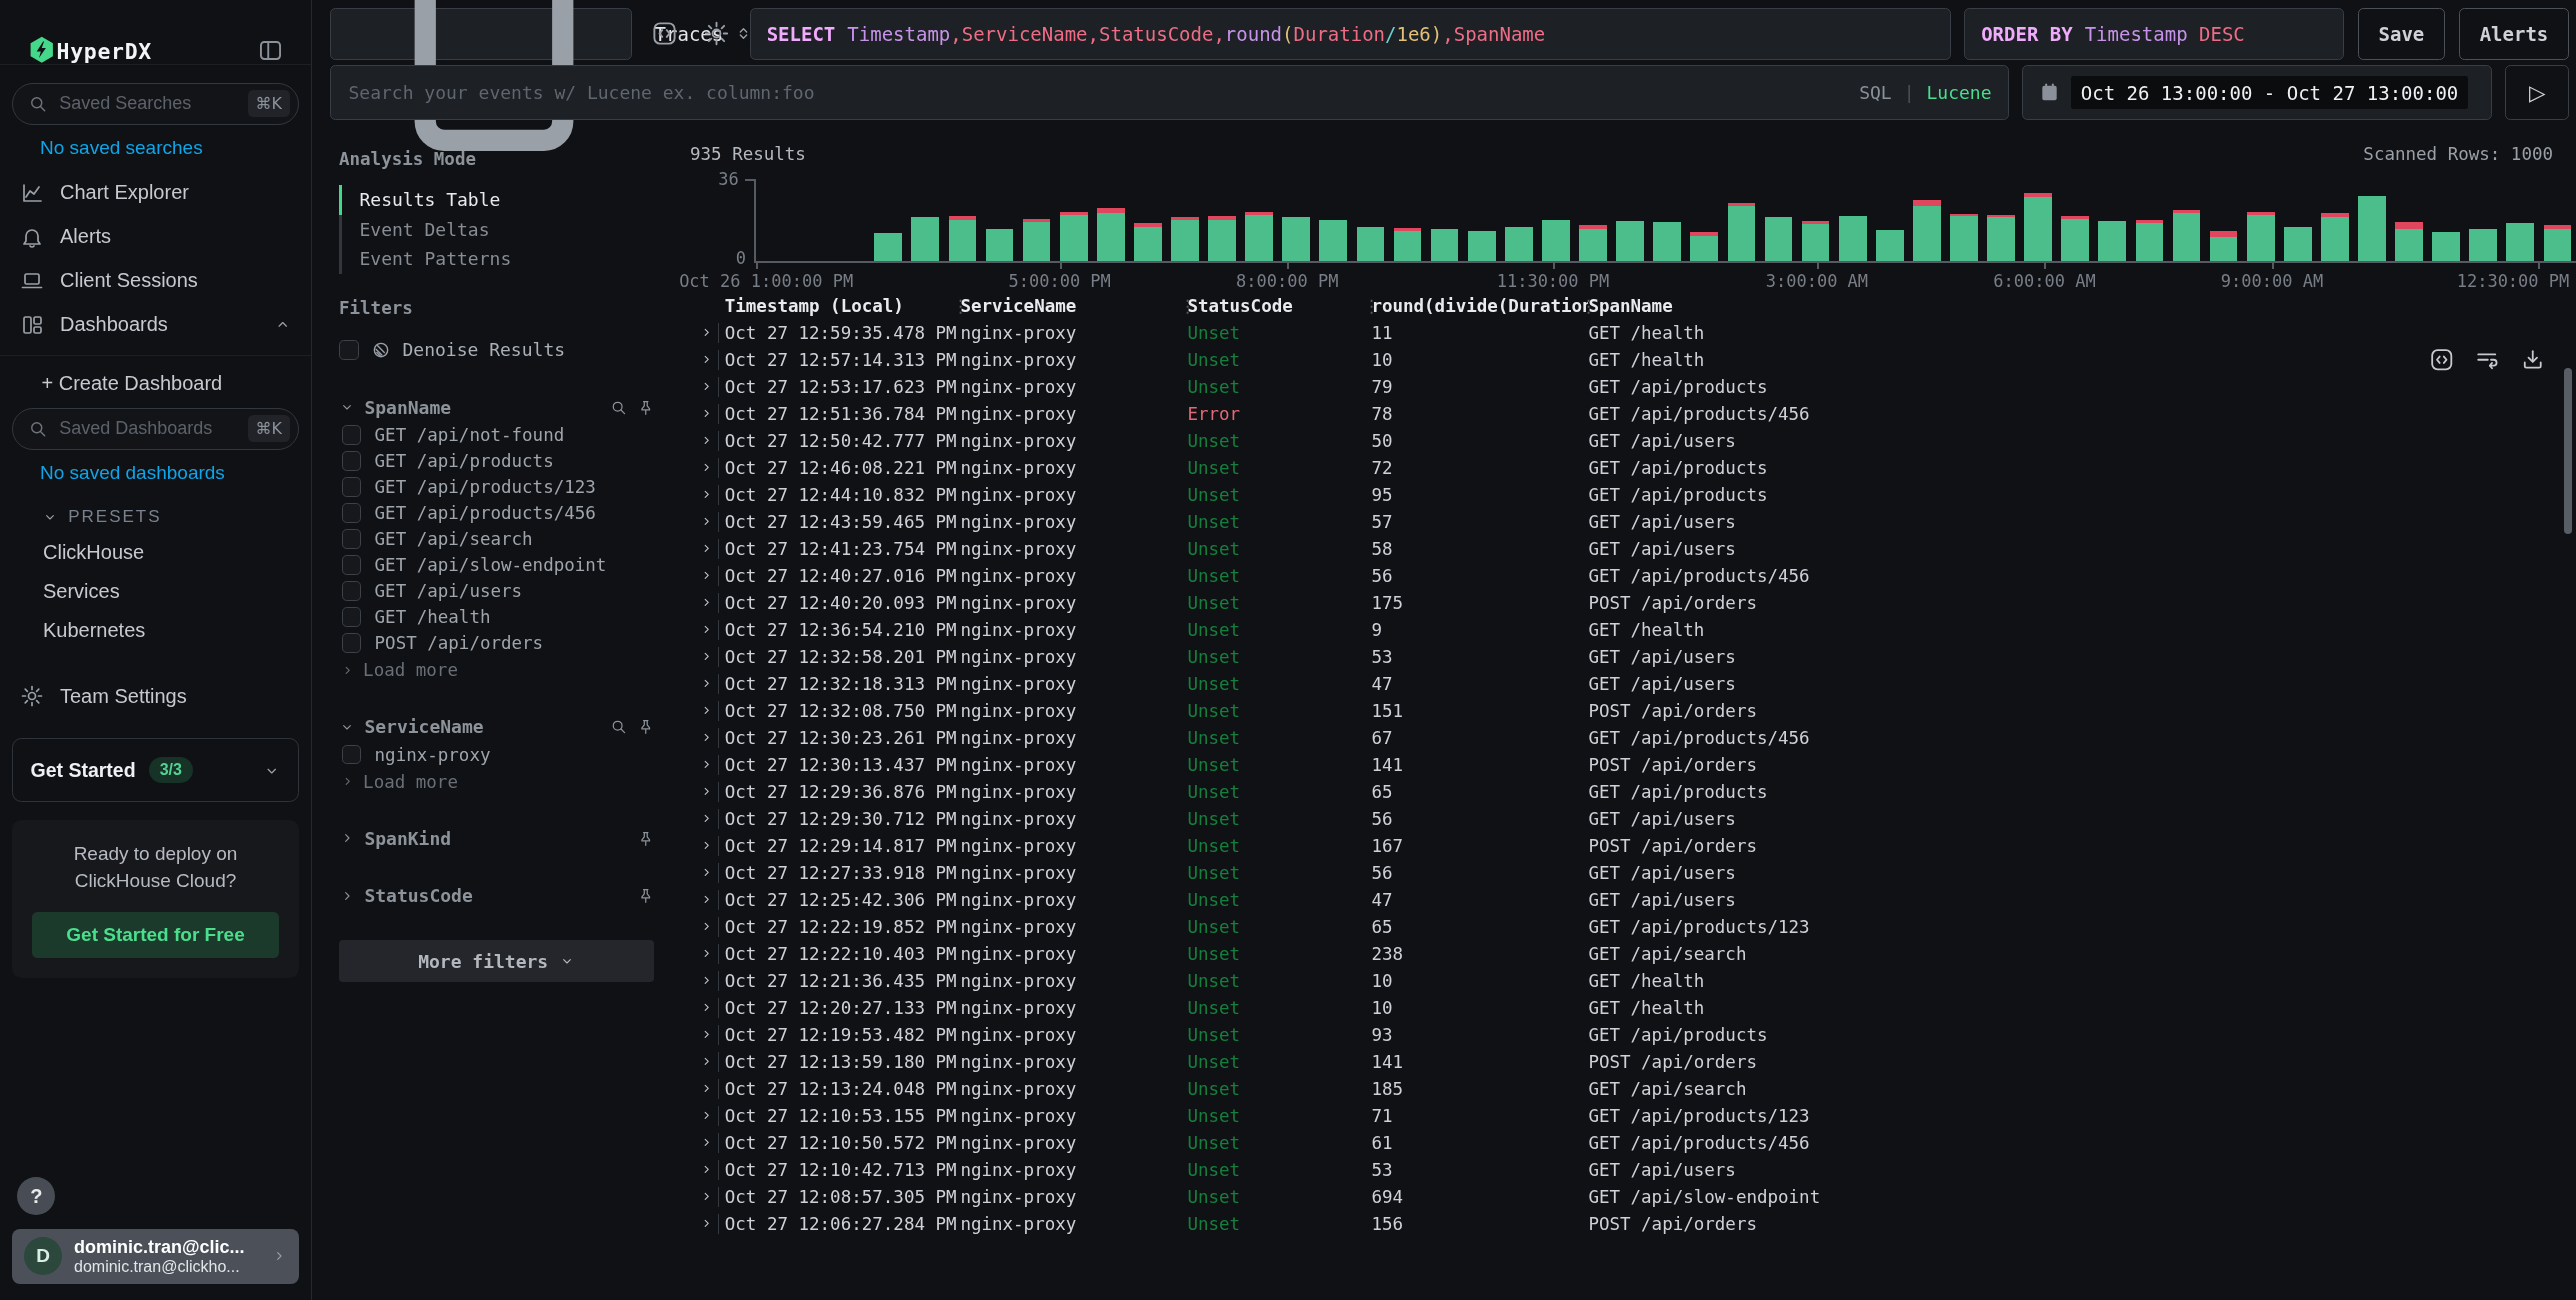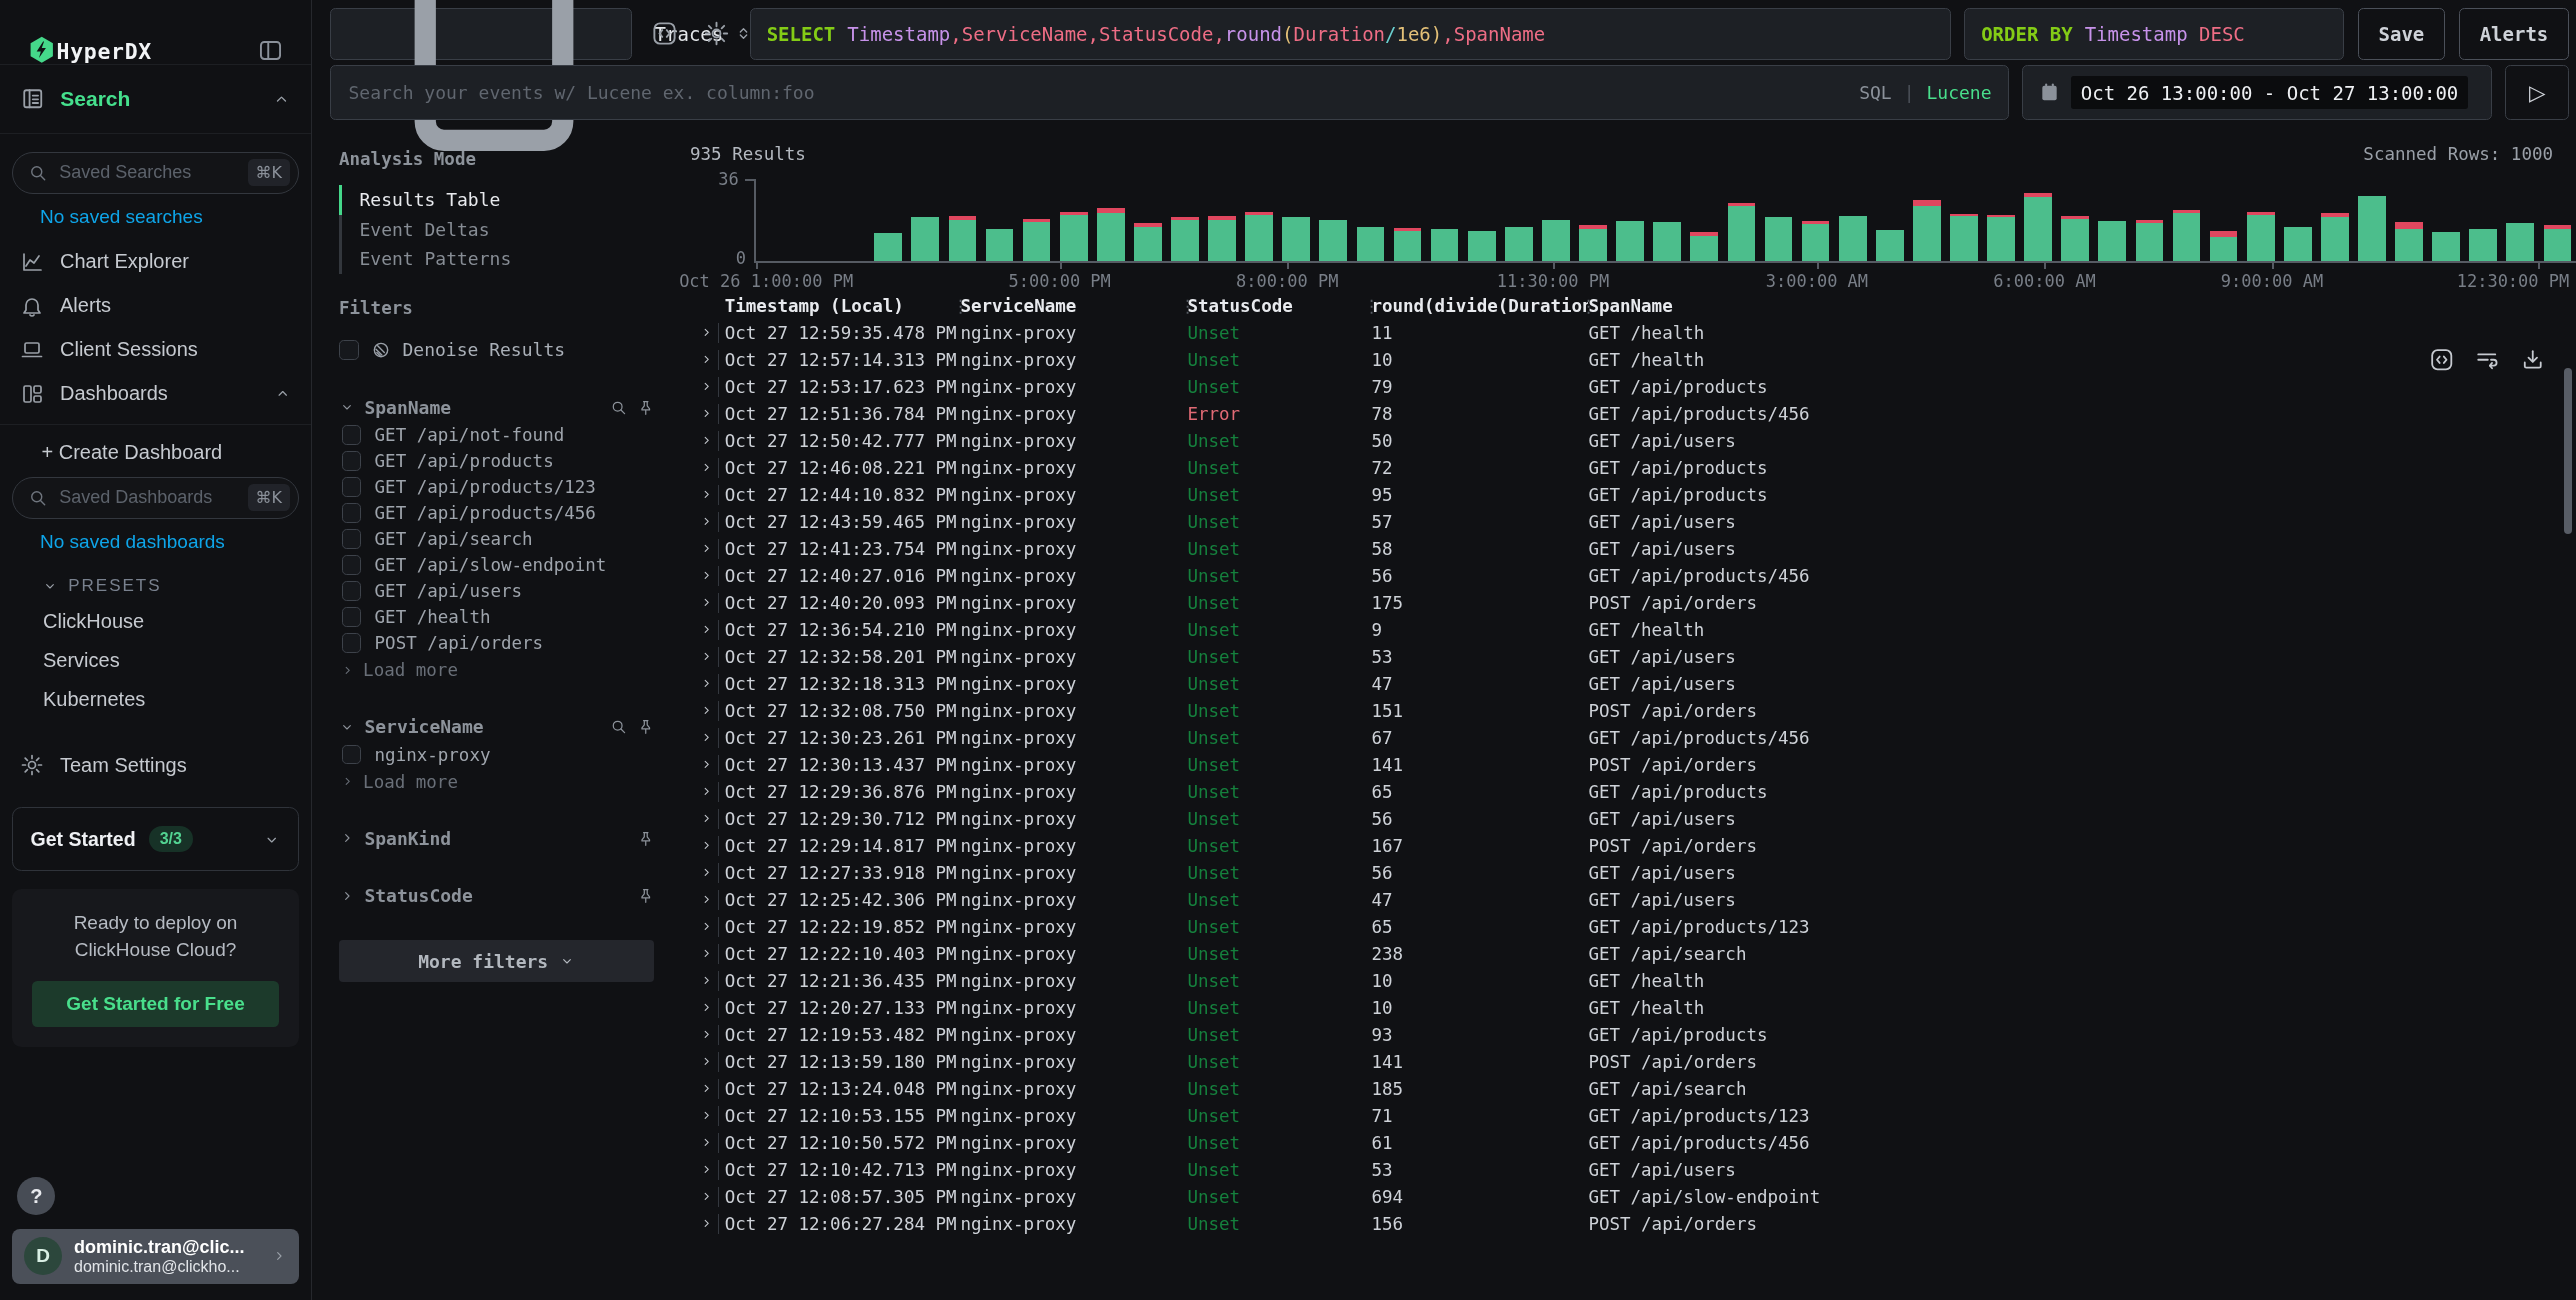--- a/index.html
+++ b/index.html
@@ -49,21 +49,21 @@
   
   .main{flex:1;display:flex;flex-direction:column;min-width:0;}
   .topbar{padding:6.7px 6.7px 5.4px 17.5px;flex:none;}
   .trow1{display:flex;gap:13.4px;height:54px;align-items:center;}
   .trow2{display:flex;gap:13.4px;height:56px;align-items:center;margin-top:4px;}
   .box{background:#1d2025;border:1.3px solid #393e46;border-radius:5.4px;height:52px;display:flex;align-items:center;box-sizing:border-box;}
   .source{width:302px;padding:0 13.4px;gap:10.7px;flex:none;}
   .source-label{font-size:19px;color:#e4e7ea;flex:1;}
   .iconbtn{width:39px;height:39px;border:none;background:none;color:#9aa0a8;display:flex;align-items:center;justify-content:center;padding:0;cursor:pointer;flex:none;}
   .query{flex:1;padding:0 16px;font-size:19px;white-space:nowrap;overflow:hidden;min-width:0;}
-  .kw{color:#84cc16;font-weight:bold;margin-right:12px;}
+  .kw{color:#f0abfc;font-weight:bold;margin-right:12px;}
   .tok-purple{color:#c792ea}.tok-red{color:#ee6d85}.tok-yellow{color:#e3c078}.tok-cyan{color:#6bd0d0}
   .order{width:380px;flex:none;padding:6px 16px;font-size:19px;white-space:nowrap;overflow:hidden;}
   .btn{height:52px;border:1.3px solid #4b5059;border-radius:5.4px;background:none;color:#ced2d8;font:bold 19px "DejaVu Sans Mono",monospace;padding:0 20px;cursor:pointer;flex:none;}
   .searchbox{flex:1;padding:0 16px;gap:12px;min-width:0;height:55px;}
   .searchbox input{flex:1;background:none;border:none;outline:none;color:#d6d9de;font:18px "DejaVu Sans Mono",monospace;min-width:0;}
   .searchbox input::placeholder{color:#60666f;}
   .langs{display:flex;gap:12px;font-size:18px;align-items:center;flex:none;}
   .sql{color:#8b919a}.sep{color:#4b5059}.lucene{color:#49df8c}
   .datebox{width:470px;flex:none;padding:0 14.8px;gap:10.7px;height:55px;}
   .datebox .icon{color:#8b919a;}
@@ -144,37 +144,20 @@
       </span>
       <span class="brand">HyperDX</span>
       <span class="icon collapse">
         <svg viewBox="0 0 24 24">
             <rect x="3.5" y="4.5" width="17" height="15" rx="3"></rect>
             <line x1="10" y1="4.5" x2="10" y2="19.5"></line>
           </svg>
       </span>
     </div>
 
-    <div class="search-row">
-      <span class="icon s38">
-        <svg viewBox="0 0 24 24">
-            <rect x="4" y="4" width="16" height="16" rx="2"></rect>
-            <line x1="9" y1="4" x2="9" y2="20"></line>
-            <line x1="12" y1="9" x2="17" y2="9"></line>
-            <line x1="12" y1="12.5" x2="17" y2="12.5"></line>
-            <line x1="12" y1="16" x2="17" y2="16"></line>
-          </svg>
-      </span>
-      <span class="search-label">Search</span>
-      <span class="icon s28">
-        <svg viewBox="0 0 24 24">
-            <polyline points="7,14 12,9 17,14"></polyline>
-          </svg>
-      </span>
-    </div>
 
     <div class="side-scroll">
       <label class="pill">
         <span class="icon">
           <svg viewBox="0 0 24 24">
               <circle cx="10.5" cy="10.5" r="6"></circle>
               <line x1="15" y1="15" x2="20" y2="20"></line>
             </svg>
         </span>
         <input placeholder="Saved Searches" style="">

